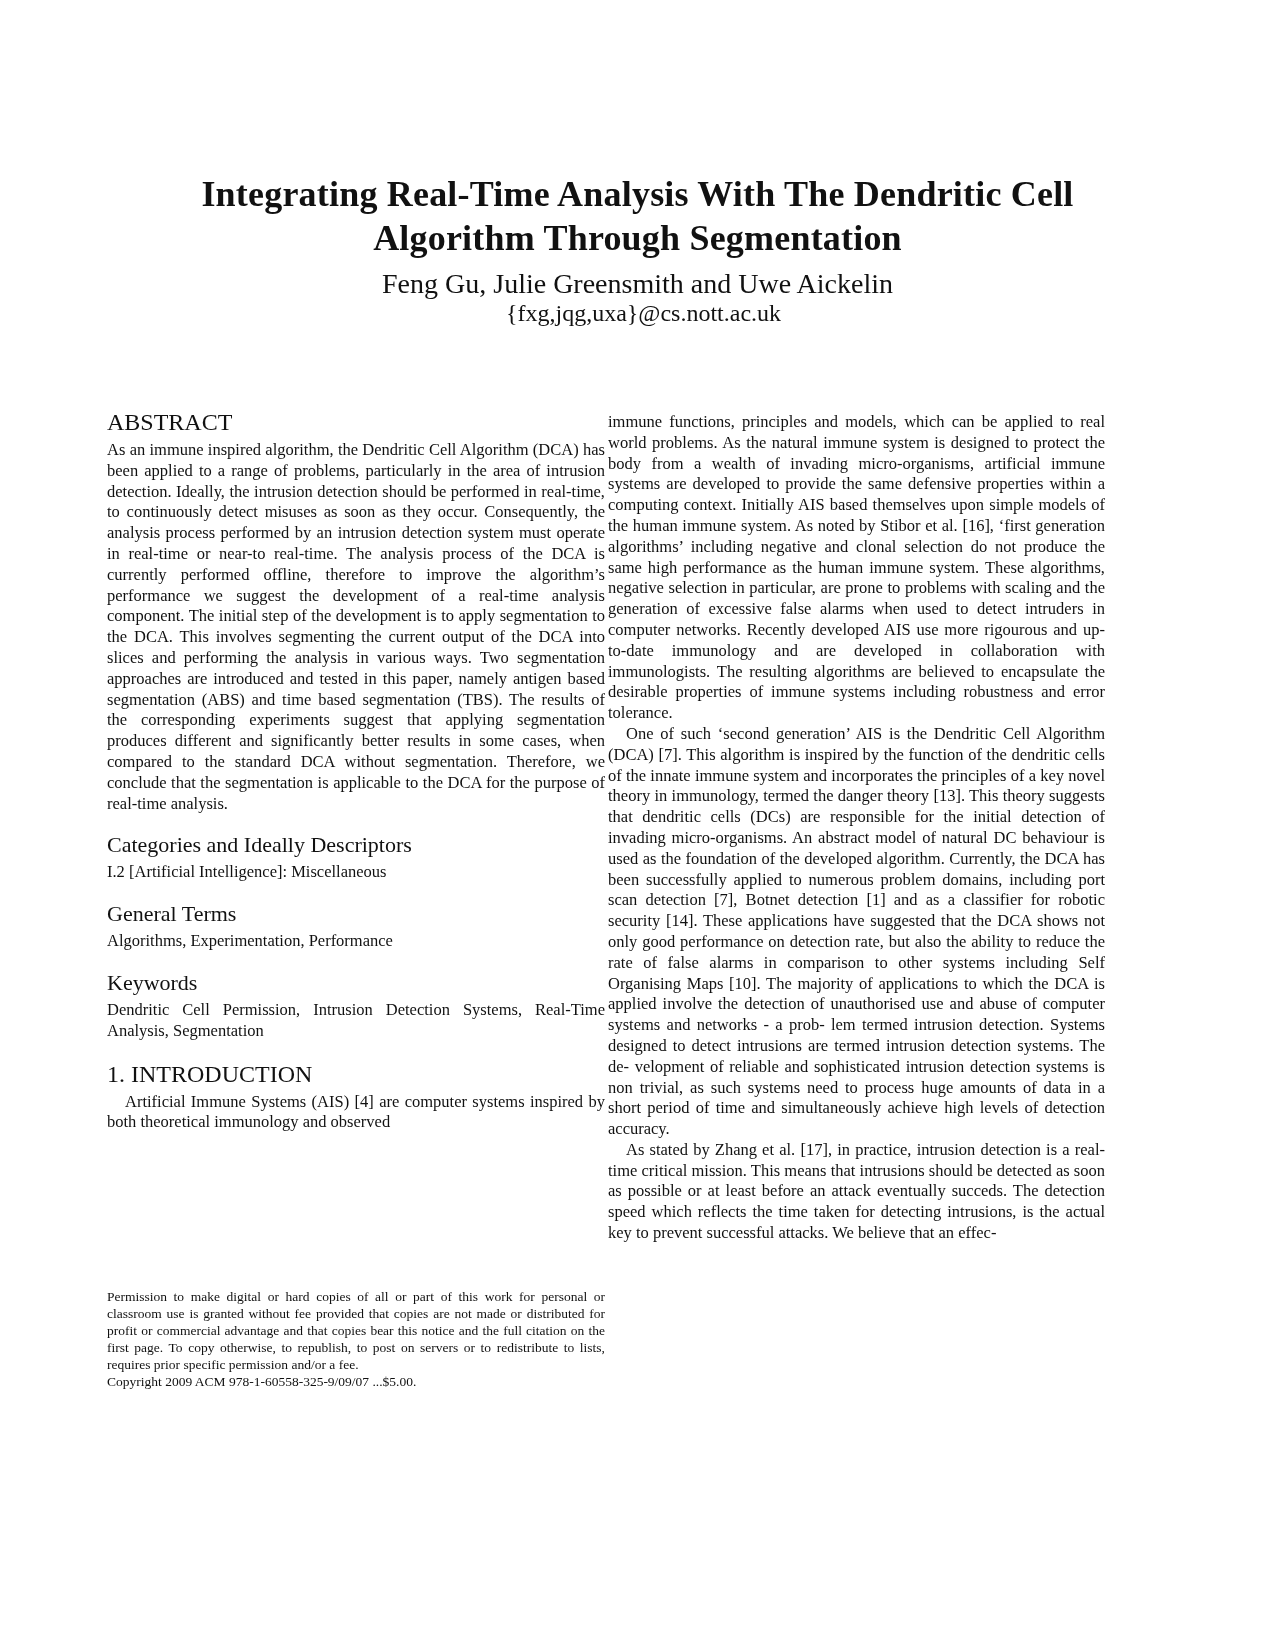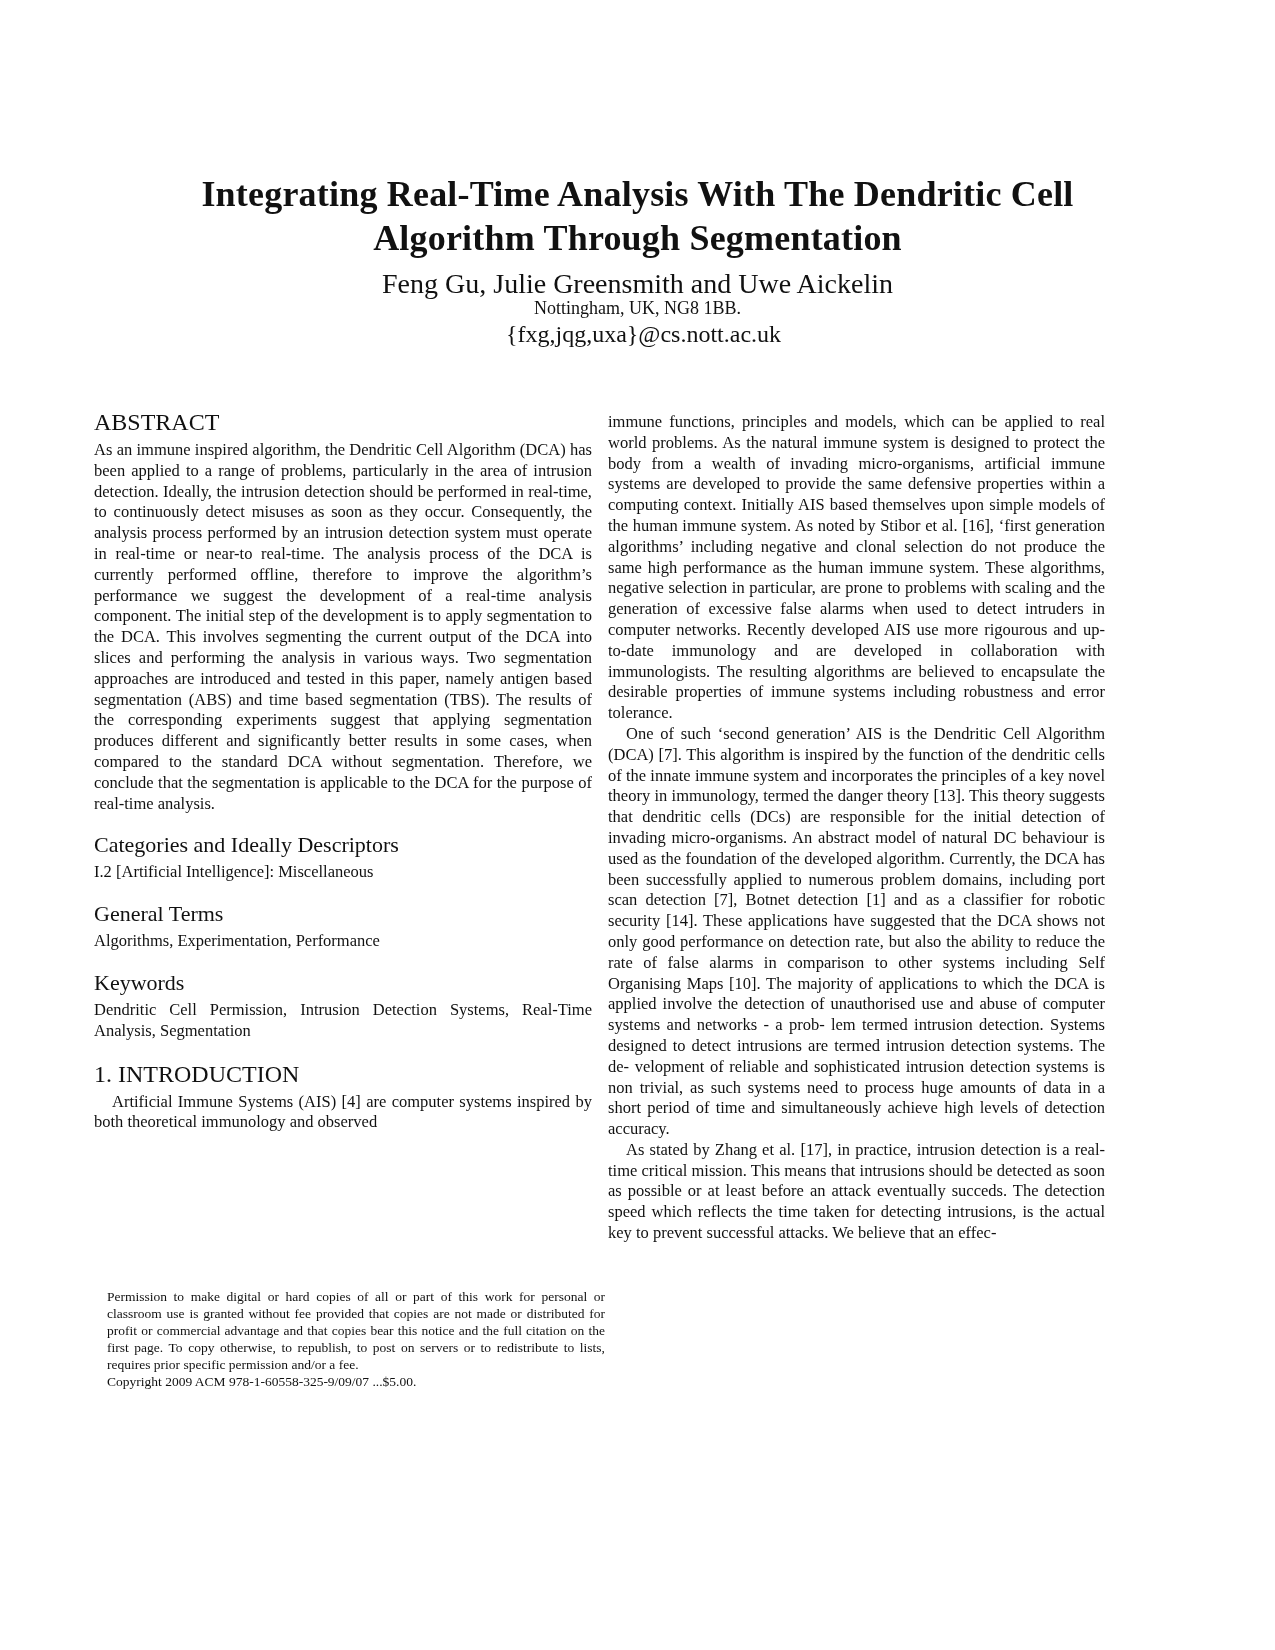--- a/index.html
+++ b/index.html
@@ -3,41 +3,40 @@
 <meta charset="utf-8">
 <style>
   html, body { margin: 0; padding: 0; background: #ffffff; }
   body { width: 1275px; height: 1650px; position: relative; font-family: "Liberation Serif", "DejaVu Serif", serif; color: #111; overflow: hidden; }
   .title { position: absolute; top: 140px; left: 0; width: 1275px; text-align: center; font-weight: bold; font-size: 36px; line-height: 44px; letter-spacing: 0.2px; margin-top: 32px; }
   .authors { position: absolute; top: 270px; left: 0; width: 1275px; text-align: center; }
   .authors .names { font-size: 28px; line-height: 28px; }
   .authors .affil { font-size: 18px; line-height: 21px; }
   .authors .email { font-size: 24px; line-height: 30px; margin-left: 12px; }
   .col { position: absolute; width: 498px; text-align: justify; }
-  .col-left { left: 94px; top: 408px; }
+  .col-left { left: 107px; top: 408px; }
   .col-right { left: 608px; top: 412px; width: 497px; }
   .h1 { font-size: 24px; line-height: 28px; margin: 0 0 4px 0; font-weight: normal; }
   .h2 { font-size: 22px; line-height: 26px; margin: 0 0 4px 0; font-weight: normal; }
   p { font-size: 16.5px; line-height: 20.8px; margin: 0; }
   .indent { text-indent: 18px; }
   .gap2 { height: 18px; }
   .footer { position: absolute; left: 107px; top: 1288px; width: 498px; font-size: 13.5px; line-height: 17px; text-align: justify; }
   .footer p { font-size: 13.5px; line-height: 17px; }
 </style>
 </head>
 <body>
 
 <div class="title">
   <div>Integrating Real-Time Analysis With The Dendritic Cell</div>
   <div>Algorithm Through Segmentation</div>
 </div>
 
 <div class="authors">
   <div class="names">Feng Gu, Julie Greensmith and Uwe Aickelin</div>
-  <div class="affil">Nottingham, UK, NG8 1BB.</div>
   <div class="email">{fxg,jqg,uxa}@cs.nott.ac.uk</div>
 </div>
 
 <div class="col col-left">
   <div class="h1">ABSTRACT</div>
   <p>As an immune inspired algorithm, the Dendritic Cell Algorithm (DCA) has been applied to a range of problems, particularly in the area of intrusion detection. Ideally, the intrusion detection should be performed in real-time, to continuously detect misuses as soon as they occur. Consequently, the analysis process performed by an intrusion detection system must operate in real-time or near-to real-time. The analysis process of the DCA is currently performed offline, therefore to improve the algorithm’s performance we suggest the development of a real-time analysis component. The initial step of the development is to apply segmentation to the DCA. This involves segmenting the current output of the DCA into slices and performing the analysis in various ways. Two segmentation approaches are introduced and tested in this paper, namely antigen based segmentation (ABS) and time based segmentation (TBS). The results of the corresponding experiments suggest that applying segmentation produces different and significantly better results in some cases, when compared to the standard DCA without segmentation. Therefore, we conclude that the segmentation is applicable to the DCA for the purpose of real-time analysis.</p>
   <div class="gap2"></div>
   <div class="h2">Categories and Ideally Descriptors</div>
   <p>I.2 [Artificial Intelligence]: Miscellaneous</p>
   <div class="gap2"></div>

